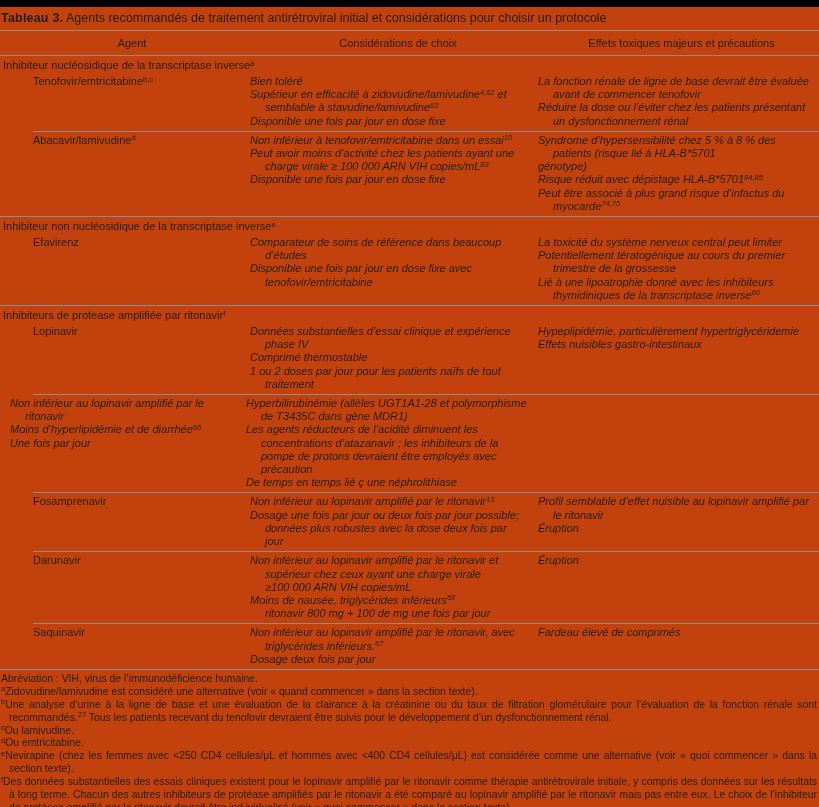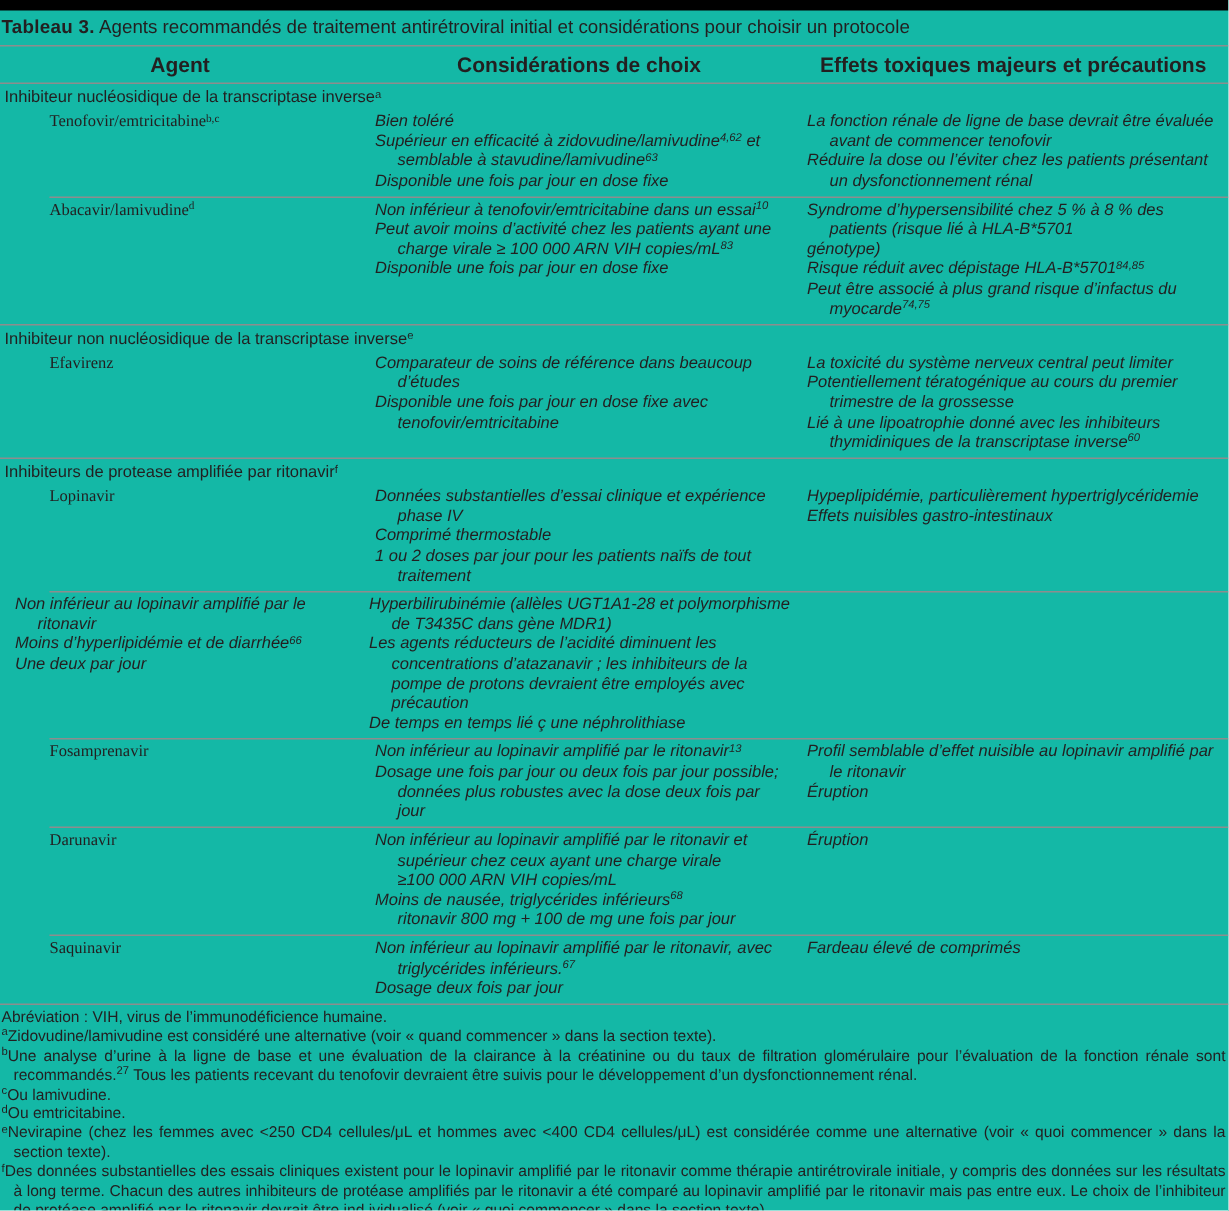--- a/index.html
+++ b/index.html
@@ -1,42 +1,42 @@
 <!DOCTYPE html>
 <html lang="fr"><head>
 <meta charset="utf-8">
 <style>
   * { box-sizing: border-box; margin: 0; padding: 0; }
   html, body { background: #ffffff; }
   .page {
     width: 819px; height: 807px;
-    background: #14b8a6;
+    background: #c2410c;
     color: #231f20;
     font-family: "Liberation Sans", "DejaVu Sans", sans-serif;
     display: flex; flex-direction: column;
     overflow: hidden;
     position: relative;
   }
   .topbar { height: 7px; background: #000000; flex: 0 0 auto; }
   .title-line { font-size: 12.5px; line-height: 15px; padding: 4px 2px 4px 1px; }
   .title-line .tnum { font-weight: bold; letter-spacing: 0.2px; }
   .rule-full { border-top: 1px solid #8d8d8d; height: 0; }
   .rule-indent { border-top: 1px solid #8d8d8d; height: 0; margin-left: 33px; }
   .colheads {
     display: grid; grid-template-columns: 240px 292px 1fr;
-    font-weight: bold; font-size: 14px; line-height: 13px;
-    text-align: center; padding: 6px 0 5px 0;
+    font-weight: normal; font-size: 11px; line-height: 13px;
+    text-align: center; padding: 6px 0 5px 12px;
   }
   .section-header { font-size: 11px; line-height: 13px; padding: 3px 0 1px 3px; }
   .drug-row {
     display: grid; grid-template-columns: 240px 292px 1fr;
     font-size: 11px; line-height: 13.2px;
     padding: 2px 0 3px 0;
   }
-  .cell-agent { padding-left: 33px; padding-right: 6px; font-family: Liberation Serif, serif; }
+  .cell-agent { padding-left: 33px; padding-right: 6px; }
   .cell-cons  { padding-left: 10px; padding-right: 8px; }
   .cell-eff   { padding-left: 6px;  padding-right: 2px; }
   .item { padding-left: 15px; text-indent: -15px; font-style: italic; }
   .item.cont { padding-left: 15px; text-indent: 0; }
   sup { font-size: 7.5px; line-height: 0; vertical-align: baseline; position: relative; top: -3.5px; }
   .footnotes { font-size: 10.4px; line-height: 12.9px; padding: 3px 2px 0 1px; }
   .footnote { padding-left: 8px; text-indent: -8px; text-align: justify; }
 </style>
 </head>
 <body>
@@ -122,21 +122,21 @@
         <div class="cell-eff">
           <div class="item">Hypeplipidémie, particulièrement hypertriglycéridemie</div>
           <div class="item">Effets nuisibles gastro-intestinaux</div>
         </div>
       </div>
       <div class="rule-indent"></div>
       <div class="drug-row">
         <div class="cell-cons">
           <div class="item">Non inférieur au lopinavir amplifié par le ritonavir</div>
           <div class="item">Moins d’hyperlipidémie et de diarrhée<sup>66</sup></div>
-          <div class="item">Une deux par jour</div>
+          <div class="item">Une fois par jour</div>
         </div>
         <div class="cell-eff">
           <div class="item">Hyperbilirubinémie (allèles UGT1A1-28 et polymorphisme de T3435C dans gène MDR1)</div>
           <div class="item">Les agents réducteurs de l’acidité diminuent les concentrations d’atazanavir&nbsp;; les inhibiteurs de la pompe de protons devraient être employés avec précaution</div>
           <div class="item">De temps en temps lié ç une néphrolithiase</div>
         </div>
       </div>
       <div class="rule-indent"></div>
       <div class="drug-row">
         <div class="cell-agent">

